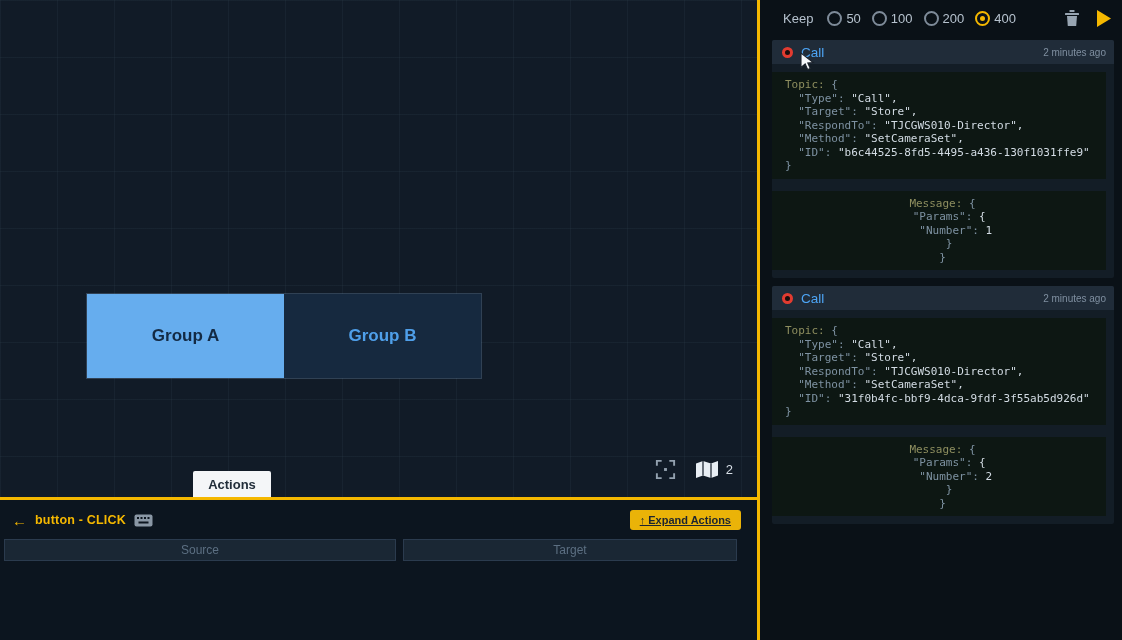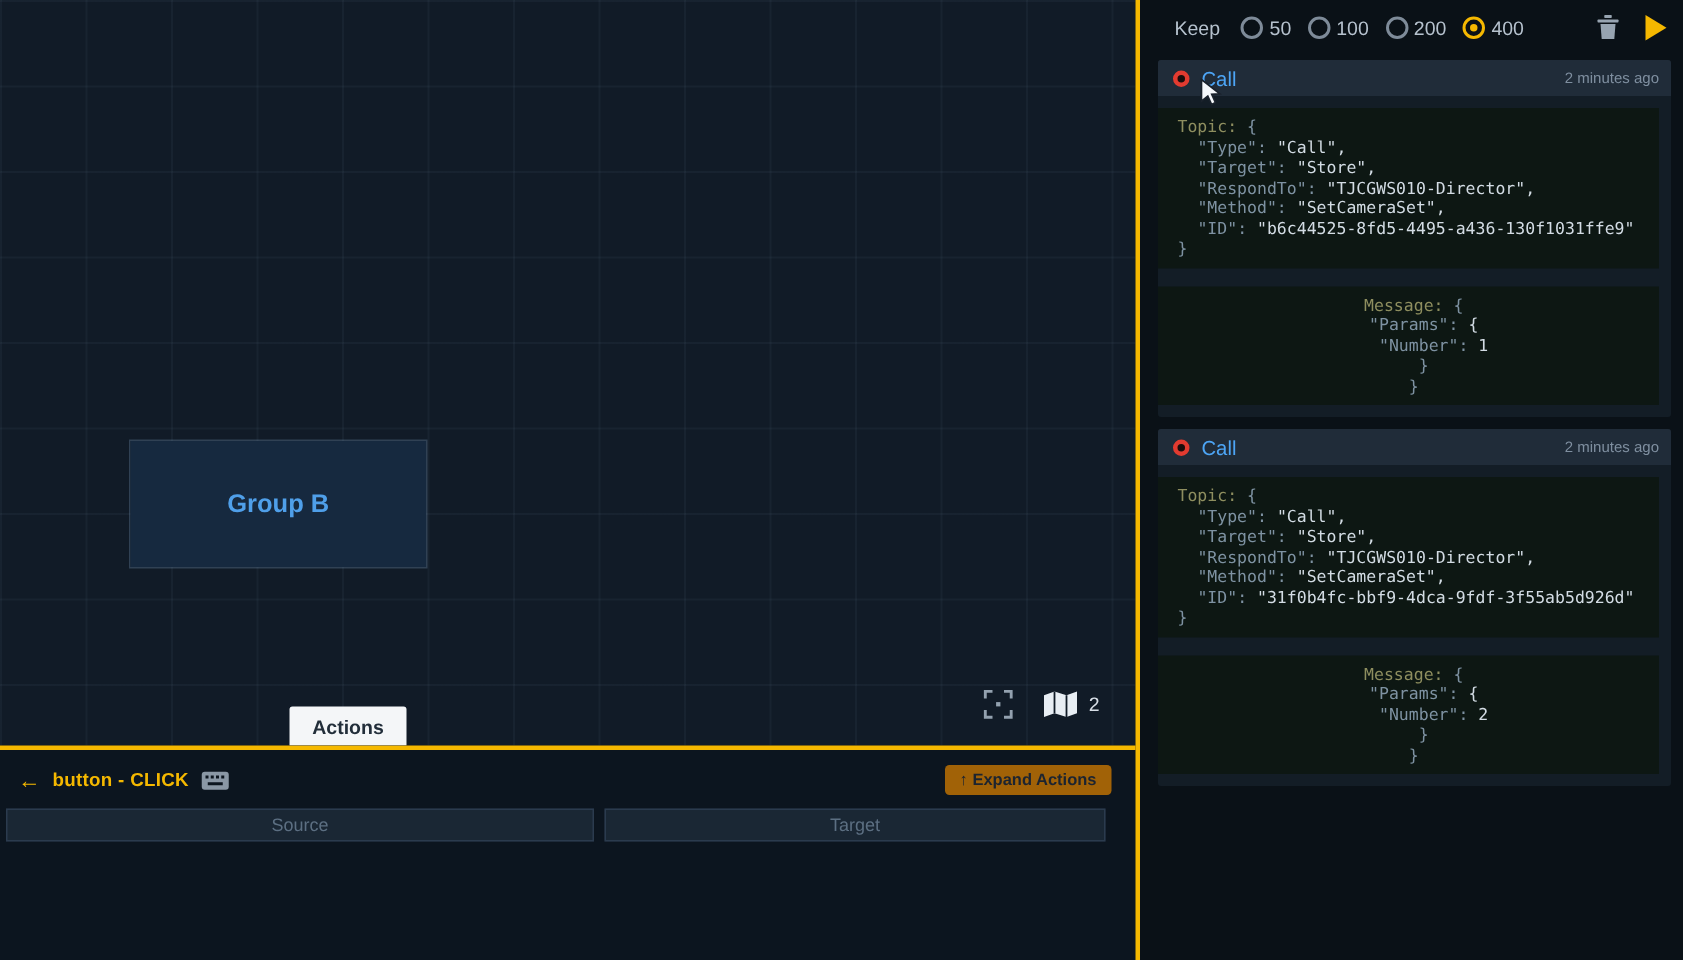--- a/index.html
+++ b/index.html
@@ -30,22 +30,22 @@
   .actions-tab { position:absolute; left:193px; bottom:0; width:78px; height:26px; background:#f4f6f8;
     color:#222e3a; font-weight:700; font-size:13px; display:flex; align-items:center; justify-content:center;
     border-radius:2px 2px 0 0; z-index:5; cursor:pointer; }
 
   
   .actions-panel { position:absolute; left:0; top:500px; width:757px; height:140px; background:#0c151f; }
   .ap-header { display:flex; align-items:center; padding:10px 16px 0 12px; }
   .back-arrow { color:#f5b800; font-size:15px; font-weight:700; margin-right:8px; cursor:pointer; }
   .ap-title { color:#f5b800; font-size:12.5px; font-weight:700; letter-spacing:0.2px; }
   .kbd-icon { margin-left:8px; display:flex; align-items:center; }
-  .expand-btn { margin-left:auto; background:#a16207; color:#1c2430; font-size:11px; font-weight:700;
-    padding:4px 10px; border-radius:3px; border:none; cursor:pointer; font-family:"Liberation Sans", sans-serif; }
+  .expand-btn { margin-left:auto; background:#eab308; color:#1c2430; font-size:11px; font-weight:700;
+    padding:4px 10px; border-radius:3px; border:none; cursor:pointer; font-family:"Liberation Sans", sans-serif;text-decoration:underline; }
   .ap-inputs { display:flex; gap:7px; padding:9px 20px 0 4px; }
   .ap-inputs input { height:22px; background:#1a2734; border:1px solid #2b3b4e; color:#c5d0db;
     text-align:center; font-size:12px; font-family:"Liberation Sans", sans-serif; outline:none; }
   .ap-inputs input::placeholder { color:#5c6f82; }
   .ap-inputs input:first-child { width:425px; }
   .ap-inputs input:last-child { width:362px; }
 
   
   .side-panel { position:absolute; left:760px; top:0; width:362px; height:640px; background:#0a1117; overflow:hidden; }
   .keep-bar { height:36px; display:flex; align-items:center; padding:0 10px 0 23px; }
@@ -77,20 +77,21 @@
 </style>
 </head>
 <body>
 
 <div class="app">
 
   <div class="canvas">
     <div class="grid"></div>
 
     <div class="group-row">
+      <div class="group group-a">Group A</div>
       <div class="group group-b">Group B</div>
     </div>
 
     <div class="canvas-icons">
       <span class="icon-btn">
         <svg width="23" height="23" viewBox="0 0 24 24" fill="none" stroke="#93a1af" stroke-width="2">
           <path d="M3 8 V3 H8 M16 3 H21 V8 M21 16 V21 H16 M8 21 H3 V16"></path>
           <rect x="10.5" y="10.5" width="3" height="3" fill="#93a1af" stroke="none"></rect>
         </svg>
       </span>

